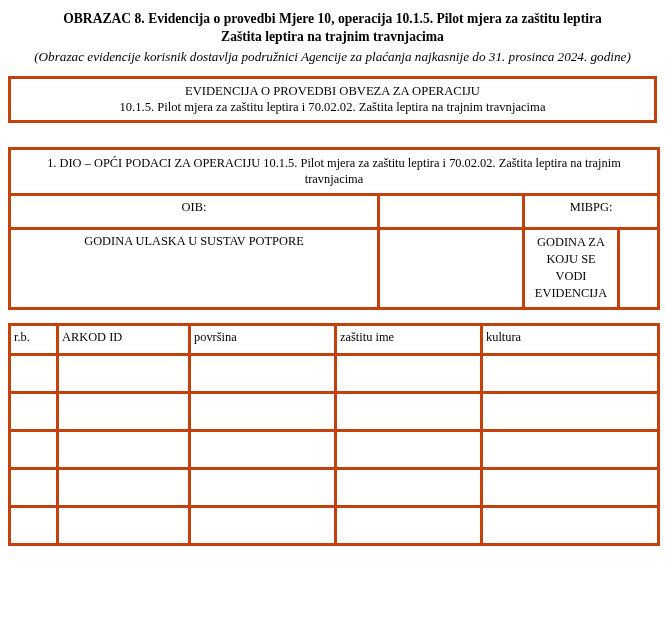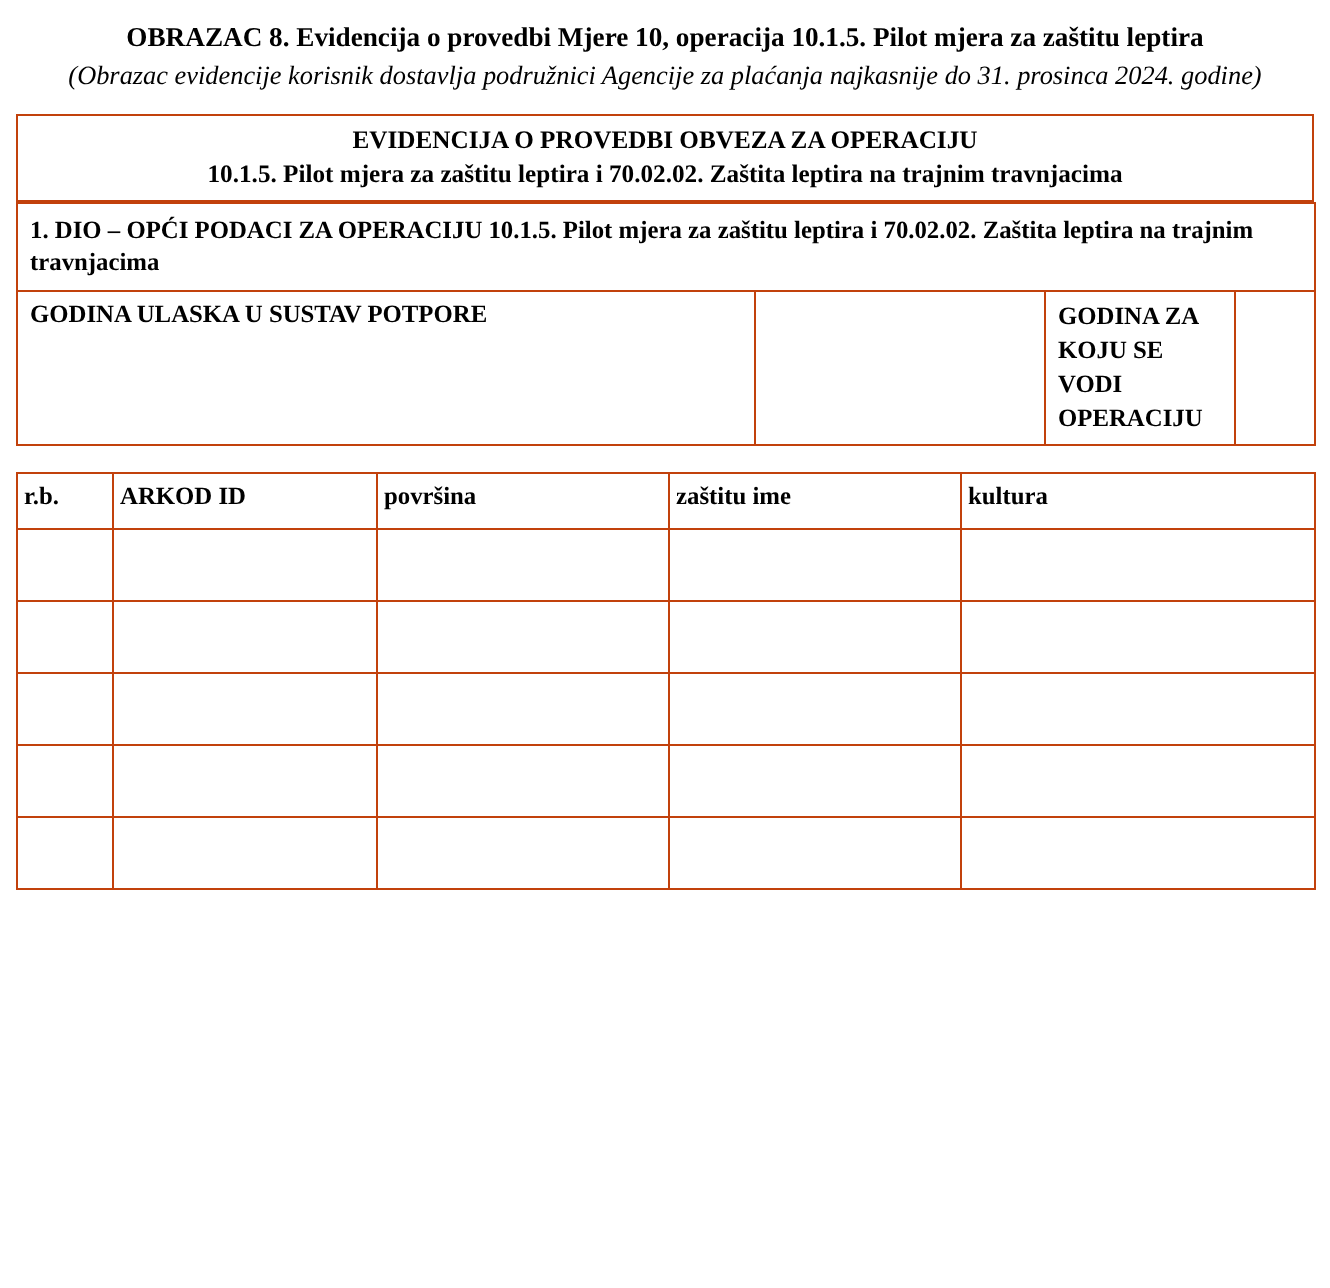--- a/index.html
+++ b/index.html
@@ -45,41 +45,40 @@
     margin: 2px 24px 0 24px;
   }
 
   
   table.t {
     border-collapse: collapse;
     width: 649px;
     table-layout: fixed;
   }
   table.t td {
-    border: 1px solid #c2410c;
+    border: 3px solid #c2410c;
     font-size: 12.4px;
     vertical-align: top;
     padding: 4px 6px;
-    font-weight: bold;
   }
 
   
   .title-box {
     margin-top: 11px;
   }
   .title-box td {
     text-align: center;
     padding: 6px 10px 7px 10px;
     line-height: 1.32;
   }
   .title-line1 { font-size: 12.6px; }
   .title-line2 { font-size: 12.6px; }
 
   
-  .sec1 { margin-top: 0; }
+  .sec1 { margin-top: 24px; text-align: center; }
   .sec1 td { height: 20px; }
   .sec1 .hdr {
     padding: 5px 6px 6px 6px;
     line-height: 1.3;
   }
   .cell-label {
     padding-top: 6px;
     padding-bottom: 6px;
   }
   .row-naziv td { height: 23px; }
@@ -110,20 +109,23 @@
   }
 </style>
 </head>
 <body>
 
 <div class="page">
 
   <div class="doc-heading">
     <span>OBRAZAC 8. Evidencija o provedbi Mjere 10, operacija 10.1.5. Pilot mjera za zaštitu leptira</span>
     <br>
+  </div>
+  <div class="doc-subheading">
+    <span>Zaštita leptira na trajnim travnjacima</span>
   </div>
   <div class="doc-note">(Obrazac evidencije korisnik dostavlja podružnici Agencije za plaćanja najkasnije do 31. prosinca 2024. godine)</div>
 
   <table class="t title-box">
     <tbody>
         <tr>
       <td>
         <div class="title-line1">EVIDENCIJA O PROVEDBI OBVEZA ZA OPERACIJU</div>
         <div class="title-line2">10.1.5. Pilot mjera za zaštitu leptira i 70.02.02. Zaštita leptira na trajnim travnjacima</div>
       </td>
@@ -135,24 +137,29 @@
     <colgroup>
       <col style="width:369px">
       <col style="width:145px">
       <col style="width:95px">
       <col style="width:40px">
     </colgroup>
     <tbody>
         <tr>
       <td class="hdr" colspan="4">1. DIO – OPĆI PODACI ZA OPERACIJU 10.1.5. Pilot mjera za zaštitu leptira i 70.02.02. Zaštita leptira na trajnim travnjacima</td>
     </tr>
+    <tr class="row-oib">
+      <td class="cell-label">OIB:</td>
+      <td></td>
+      <td colspan="2">MIBPG:</td>
+    </tr>
     <tr>
       <td class="tall-cell">GODINA ULASKA U SUSTAV POTPORE</td>
       <td class="tall-cell"></td>
-      <td class="godina-label">GODINA ZA KOJU SE VODI OPERACIJU</td>
+      <td class="godina-label">GODINA ZA KOJU SE VODI EVIDENCIJA</td>
       <td></td>
     </tr>
   </tbody>
     </table>
 
   <table class="t sec2">
     <colgroup>
       <col style="width:48px">
       <col style="width:132px">
       <col style="width:146px">

